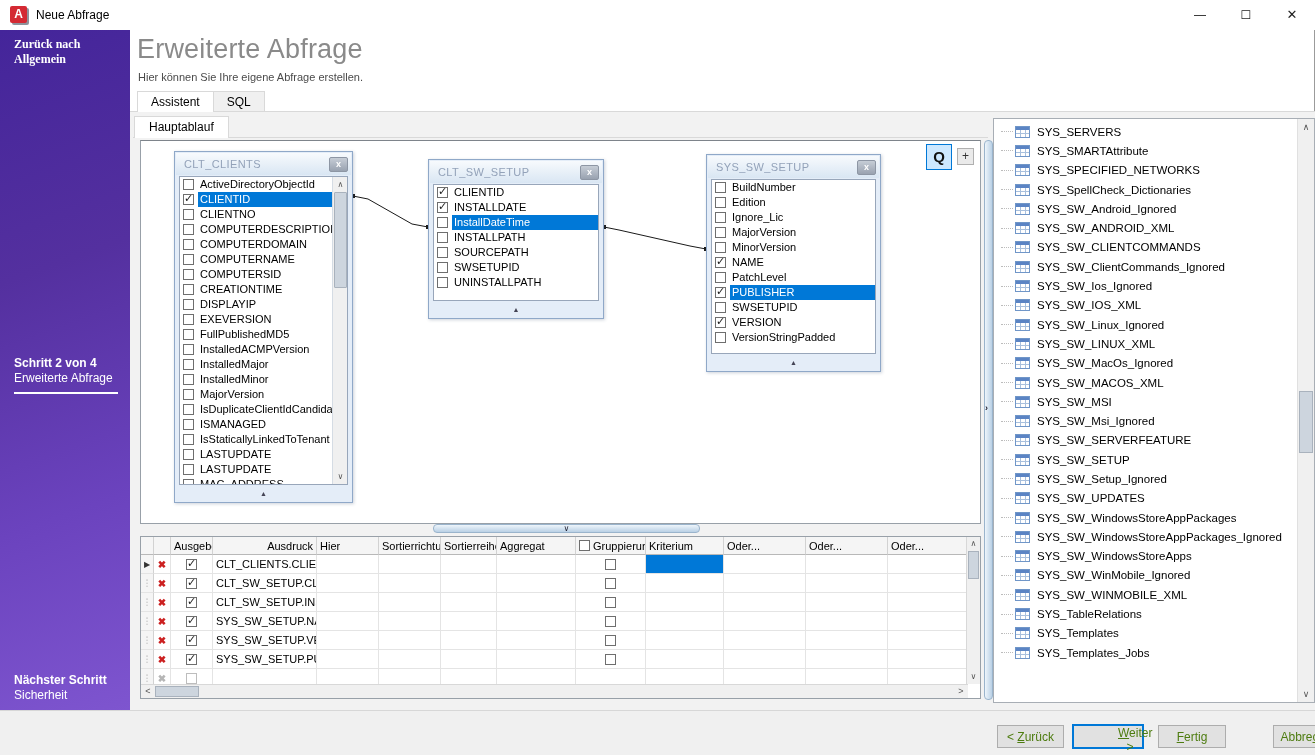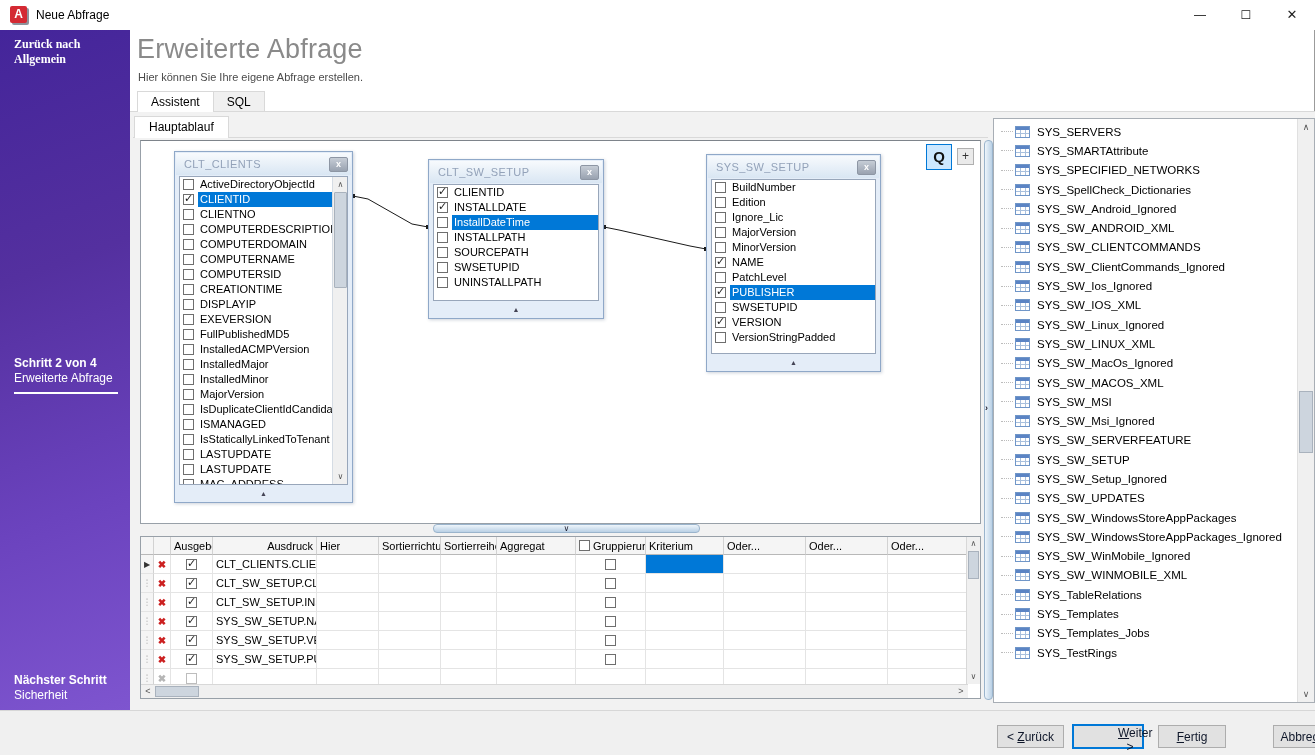--- a/index.html
+++ b/index.html
@@ -139,21 +139,21 @@
   #tree-sb .a { position:absolute; left:0; width:16px; height:16px; font-size:9px; color:#555;
                 text-align:center; line-height:16px; }
   #tree-sb .a.up { top:0; } #tree-sb .a.down { bottom:0; }
   #tree-sb .th { position:absolute; left:1px; top:272px; width:14px; height:62px; background:#cdd5de;
                  border:1px solid #a9b2bd; }
 
   
   .footer { position:absolute; left:0; top:710px; width:1315px; height:45px; background:#f0f0f0;
             border-top:1px solid #d7d7d7; }
   .btn { position:absolute; top:14px; height:23px; background:#e1e1e1; border:1px solid #adadad;
-         font-family:"Liberation Sans",sans-serif; font-size:12px; color:#0f172a; cursor:pointer; }
+         font-family:"Liberation Sans",sans-serif; font-size:12px; color:#4d7c0f; cursor:pointer; }
   .btn.default { border:2px solid #0078d7; height:25px; top:13px;padding-left:44px; }
 </style>
 </head>
 <body>
 
 <div id="app">
 
   <div class="titlebar">
     <div class="logo">A</div>
     <span class="win-title">Neue Abfrage</span>
@@ -710,20 +710,25 @@
           <span class="t-label">SYS_SW_WindowsStoreAppPackages</span>
         </div>
         <div class="t-item">
           <span class="t-stub"></span>
           <span class="t-icon"></span>
           <span class="t-label">SYS_SW_WindowsStoreAppPackages_Ignored</span>
         </div>
         <div class="t-item">
           <span class="t-stub"></span>
           <span class="t-icon"></span>
+          <span class="t-label">SYS_SW_WindowsStoreApps</span>
+        </div>
+        <div class="t-item">
+          <span class="t-stub"></span>
+          <span class="t-icon"></span>
           <span class="t-label">SYS_SW_WinMobile_Ignored</span>
         </div>
         <div class="t-item">
           <span class="t-stub"></span>
           <span class="t-icon"></span>
           <span class="t-label">SYS_SW_WINMOBILE_XML</span>
         </div>
         <div class="t-item">
           <span class="t-stub"></span>
           <span class="t-icon"></span>
@@ -731,25 +736,20 @@
         </div>
         <div class="t-item">
           <span class="t-stub"></span>
           <span class="t-icon"></span>
           <span class="t-label">SYS_Templates</span>
         </div>
         <div class="t-item">
           <span class="t-stub"></span>
           <span class="t-icon"></span>
           <span class="t-label">SYS_Templates_Jobs</span>
-        </div>
-        <div class="t-item">
-          <span class="t-stub"></span>
-          <span class="t-icon"></span>
-          <span class="t-label">SYS_TestRings</span>
         </div>
         <div class="t-item"></div>
       </div>
     <div id="tree-sb">
       <div class="a up">∧</div>
       <div class="th"></div>
       <div class="a down">∨</div>
     </div>
   </div>
 

